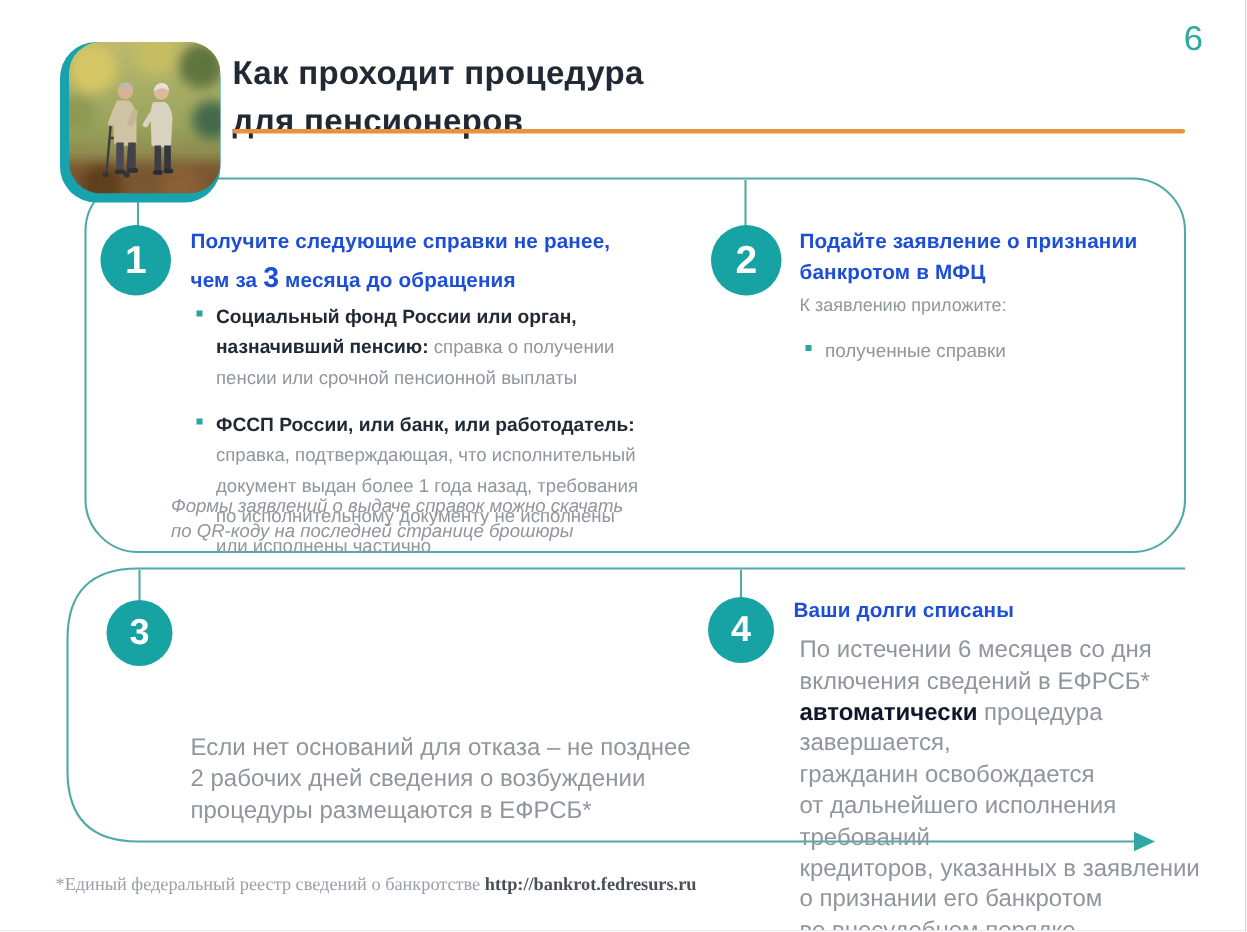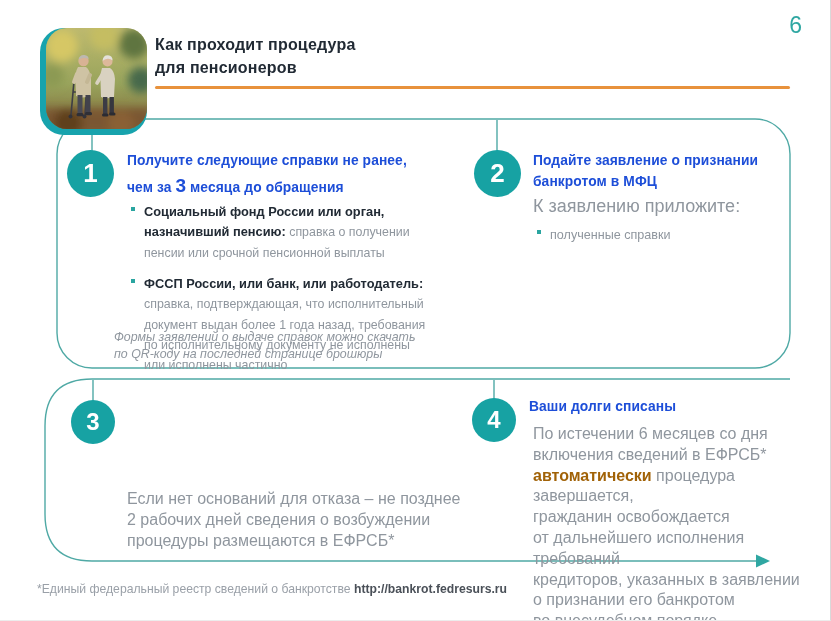--- a/index.html
+++ b/index.html
@@ -6,21 +6,21 @@
   .page{
     position:relative;width:831px;height:621px;background:#fff;overflow:hidden;
     font-family:"Liberation Sans","DejaVu Sans",sans-serif;
     border-right:1px solid #d9d9d9;border-bottom:1px solid #ececec;box-sizing:border-box;
   }
   .abs{position:absolute;}
   .pre{white-space:pre-line;}
   
   .flow-svg{position:absolute;left:0;top:0;z-index:1;}
   
-  .title{left:155px;top:33px;font-size:16px;font-weight:700;color:#212a34;line-height:1.45;letter-spacing:.2px;z-index:3;}
+  .title{left:155px;top:33px;font-size:22px;font-weight:700;color:#212a34;line-height:1.45;letter-spacing:.2px;z-index:3;}
   .pagenum{right:28px;top:12px;font-size:23px;color:#2fa7a2;font-weight:400;z-index:3;}
   .orange-line{left:155px;top:86px;width:635px;height:3px;background:#e8923c;border-radius:2px;z-index:3;}
   
   .photo-frame{left:40px;top:28px;width:107px;height:107px;z-index:2;}
   .photo-back{position:absolute;left:0;top:0;width:107px;height:107px;border-radius:24px;background:#17a3ad;}
   .photo{position:absolute;left:6px;top:0;width:101px;height:101px;border-radius:21px;overflow:hidden;}
   
   .circle{background:#17a2a3;border-radius:50%;color:#ffffff;font-weight:700;
     display:flex;align-items:center;justify-content:center;z-index:3;}
   .c1{left:67px;top:150px;width:47px;height:47px;font-size:26px;}
@@ -36,28 +36,28 @@
   .big-num{font-size:19px;font-weight:700;}
   .bullets{z-index:3;}
   .bl1{left:127px;top:201px;width:322px;}
   .bl2{left:533px;top:224px;width:260px;}
   .bullet{position:relative;padding-left:17px;margin-bottom:11px;line-height:1.27;}
   .bullet .marker{position:absolute;left:4px;top:6px;width:4px;height:4px;background:#2aa5a0;}
   .b-bold{font-weight:700;color:#212a34;font-size:12.8px;}
   .b-gray{color:#8f969e;font-size:12.4px;}
   .bl2 .bullet{margin-bottom:17px;}
   .bl2 .b-gray{font-size:12.6px;}
-  .intro2{left:533px;top:196px;font-size:18px;color:#8f969e;z-index:3;text-align:right;}
+  .intro2{left:533px;top:196px;font-size:12px;color:#8f969e;z-index:3;text-align:right;}
   .note1{left:114px;top:329px;font-size:12.4px;font-style:italic;color:#8f969e;line-height:1.4;z-index:3;}
   .body-gray{font-size:16px;color:#8f969e;line-height:1.3;z-index:3;}
   .body3{left:127px;top:461px;margin-top:28px;}
   .body4{left:533px;top:424px;width:275px;}
-  .emph-bold{font-weight:700;color:#a16207;}
+  .emph-bold{font-weight:700;color:#0f172a;}
   
-  .footer{left:37px;top:582px;font-size:12.2px;color:#9aa0a8;z-index:3;}
+  .footer{left:37px;top:582px;font-size:12.2px;color:#9aa0a8;z-index:3;font-family:Liberation Serif, serif;}
   .footer .flink{color:#4a5058;font-weight:600;}
 </style>
 </head>
 <body>
 
 <div class="page">
 
   <svg class="flow-svg" width="831" height="621" viewBox="0 0 831 621">
     <g fill="none" stroke="#4fa9a5" stroke-width="1.4">
       <rect x="57" y="119" width="733" height="249" rx="35"></rect>

